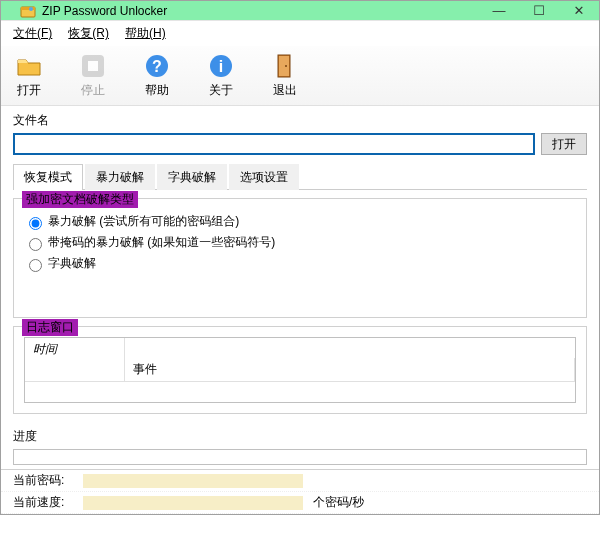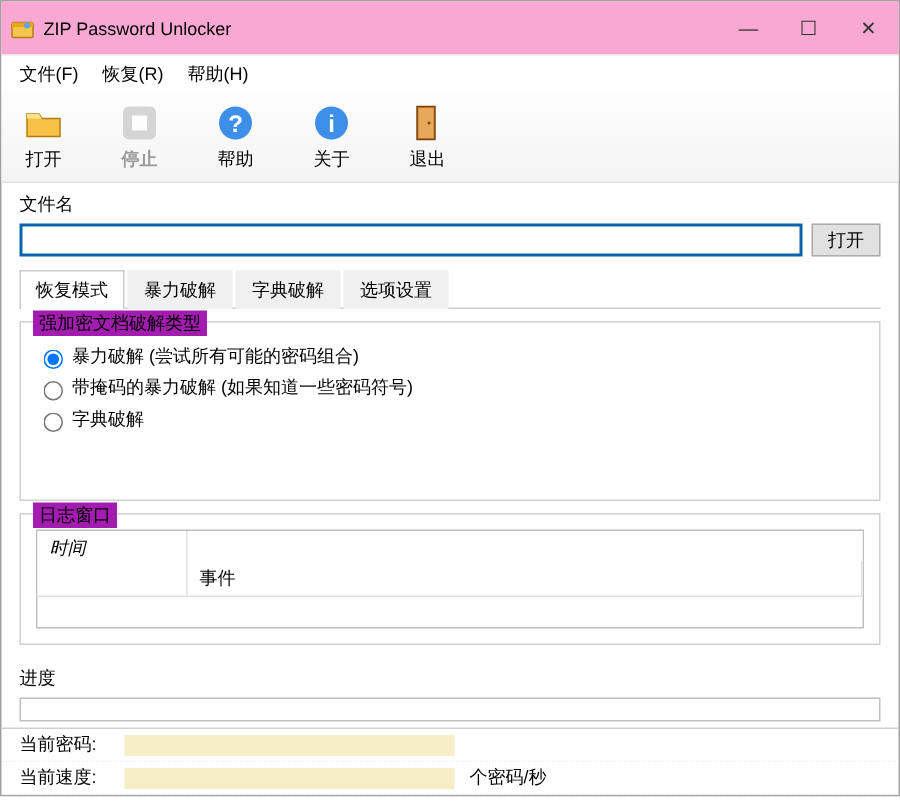--- a/index.html
+++ b/index.html
@@ -1,31 +1,31 @@
 <!DOCTYPE html>
 <html><head>
 <meta charset="utf-8">
 <style>
   * { box-sizing: border-box; font-family: "Microsoft YaHei", "SimSun", sans-serif; }
   body { margin: 0; padding: 0; background: #fff; font-size: 12px; color: #000; width: 600px; }
   .window { border: 1px solid #a0a0a0; width: 600px; }
-  .titlebar { display: flex; align-items: center; height: 36px; background: #f9a8d4; border-bottom: 1px solid #e5e5e5; }
+  .titlebar { display: flex; align-items: center; height: 20px; background: #86efac; border-bottom: 1px solid #e5e5e5; padding-left: 13px; }
   .titlebar .icon { width: 16px; height: 16px; margin: 0 6px; }
   .titlebar .title { flex: 1; font-size: 12px; }
   .winbtns { display: flex; }
   .winbtn { width: 40px; height: 28px; display: flex; align-items: center; justify-content: center; font-size: 13px; color: #333; }
 
-  .menubar { display: flex; padding: 2px 4px; font-size: 12px; background: #fff; }
+  .menubar { display: flex; padding: 2px 4px; font-size: 12px; background: #fff; text-decoration: underline; }
   .menuitem { padding: 2px 8px; }
 
   .toolbar { display: flex; padding: 6px 8px; gap: 24px; background: linear-gradient(#fdfdfd,#f4f4f4); border-bottom: 1px solid #e0e0e0; }
   .tbtn { display: flex; flex-direction: column; align-items: center; width: 40px; cursor: default; }
   .tbtn .ticon { width: 28px; height: 28px; display: flex; align-items: center; justify-content: center; }
   .tbtn .tlabel { font-size: 12px; margin-top: 2px; }
-  .tbtn.disabled { color: #9a9a9a; font-weight: bold; }
+  .tbtn.disabled { color: #9a9a9a; }
   .tbtn.disabled .ticon svg { filter: grayscale(1); opacity: .6; }
 
   .section { padding: 6px 12px; }
   .label { font-size: 12px; margin-bottom: 4px; }
   .filerow { display: flex; gap: 6px; align-items: stretch; }
   .fileinput { flex: 1; border: 2px solid #0a64ad; height: 22px; padding: 0 4px; font-size: 12px; }
   .smallbtn { border: 1px solid #adadad; background: #e1e1e1; padding: 0 10px; font-size: 12px; height: 22px; }
 
   .tabs { display: flex; border-bottom: 1px solid #ccc; margin-top: 8px; }
   .tab { padding: 4px 10px; font-size: 12px; border: 1px solid transparent; border-bottom: none; position: relative; top: 1px; background: #f0f0f0; margin-right: 2px; }

